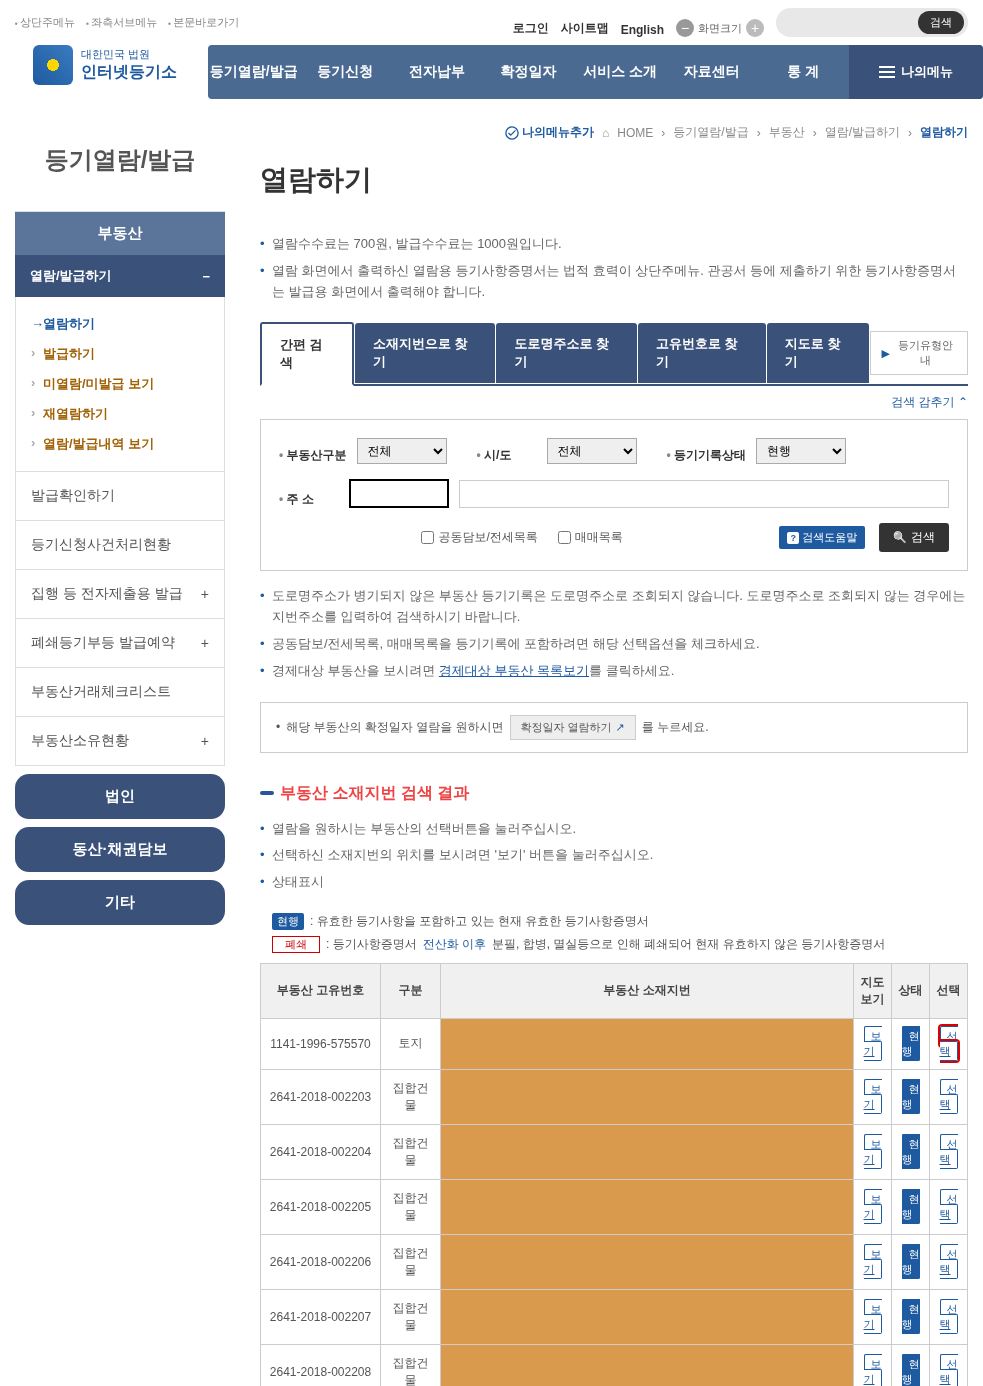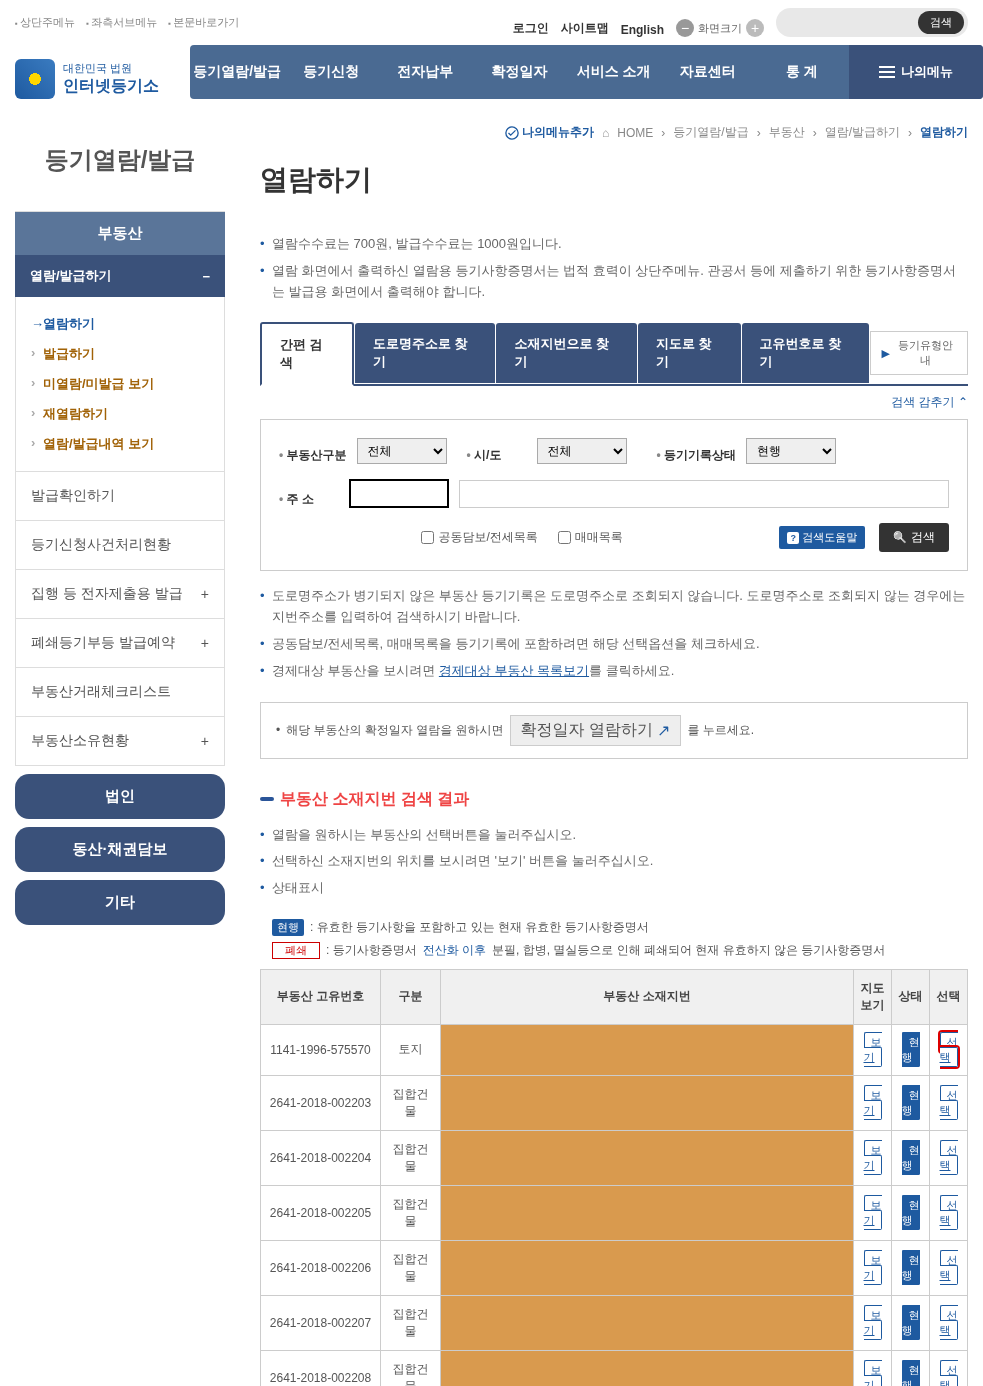--- a/index.html
+++ b/index.html
@@ -7,21 +7,21 @@
 .top-bar { display: flex; justify-content: space-between; align-items: center; padding: 8px 15px; font-size: 11px; }
 .top-links a { color: #888; text-decoration: none; margin-right: 8px; }
 .top-links a::before { content: "▪ "; font-size: 8px; }
 .top-right { display: flex; align-items: flex-end; gap: 12px; }
 .top-right a { color: #333; text-decoration: none; font-weight: bold; font-size: 12px; }
 .zoom-ctrl { display: flex; align-items: center; gap: 4px; color: #666; }
 .zoom-btn { display: inline-flex; width: 18px; height: 18px; border-radius: 50%; background: #999; color: #fff; align-items: center; justify-content: center; cursor: pointer; font-size: 14px; line-height: 1; }
 .search-box { display: flex; align-items: center; background: #e8e8e8; border-radius: 15px; padding: 3px 4px 3px 12px; }
 .search-box input { border: none; background: transparent; outline: none; width: 130px; font-size: 12px; }
 .search-btn { background: #333; color: #fff; border: none; border-radius: 12px; padding: 4px 12px; font-size: 11px; cursor: pointer; }
-.header-row { display: flex; align-items: flex-end; }
+.header-row { display: flex; align-items: flex-start; padding-left: 18px; }
 .logo { display: flex; align-items: center; padding: 0 15px; width: 190px; }
 .logo-mark { width: 40px; height: 40px; background: radial-gradient(circle,#ffd700 6px,transparent 6px), linear-gradient(45deg,#1e5aa0,#3a7bc0); border-radius: 6px; margin-right: 8px; position: relative; }
 .logo-text-small { font-size: 11px; color: #1e5aa0; }
 .logo-text-big { font-size: 16px; font-weight: bold; color: #1e5aa0; }
 .main-nav { flex: 1; display: flex; background: #4a6a92; border-radius: 4px; }
 .main-nav a { flex: 1; text-align: center; color: #fff; text-decoration: none; padding: 18px 0; font-size: 14px; font-weight: bold; }
 .my-menu { background: #3a517a; color: #fff; padding: 18px 30px; font-weight: bold; display: flex; align-items: center; gap: 6px; border-radius: 0 4px 4px 0; }
 .hamburger { display: inline-block; width: 16px; height: 2px; background: #fff; position: relative; }
 .hamburger::before, .hamburger::after { content: ""; position: absolute; width: 16px; height: 2px; background: #fff; left: 0; }
 .hamburger::before { top: -5px; } .hamburger::after { top: 5px; }
@@ -61,21 +61,21 @@
 .form-row select { border: 1px solid #aaa; padding: 4px 6px; font-size: 12px; min-width: 90px; }
 .addr-input { border: 2px solid #000; padding: 5px; width: 100px; }
 .addr-rest { flex: 1; height: 28px; border: 1px solid #ccc; }
 .form-bottom { display: flex; align-items: center; gap: 14px; justify-content: flex-end; }
 .chk-label { display: flex; align-items: center; gap: 4px; font-size: 12px; color: #555; }
 .help-link { background: #1e5aa0; color: #fff; padding: 4px 8px; font-size: 11px; display: flex; align-items: center; gap: 3px; border-radius: 2px; }
 .help-link::before { content: "?"; background: #fff; color: #1e5aa0; width: 12px; height: 12px; border-radius: 2px; display: inline-flex; align-items: center; justify-content: center; font-size: 9px; font-weight: bold; }
 .do-search { background: #333; color: #fff; border: none; padding: 6px 14px; border-radius: 3px; font-size: 12px; cursor: pointer; display: flex; align-items: center; gap: 4px; }
 .do-search::before { content: "🔍"; font-size: 11px; filter: brightness(2); }
 .info-box { border: 1px solid #ccc; padding: 12px 15px; margin: 15px 0; display: flex; align-items: center; gap: 6px; font-size: 12px; color: #555; }
-.inline-btn { background: #eee; border: 1px solid #ccc; padding: 4px 10px; font-size: 16px; color: #555; display: inline-flex; align-items: center; gap: 4px; cursor: pointer; }
+.inline-btn { background: #eee; border: 1px solid #ccc; padding: 4px 10px; font-size: 11px; color: #555; display: inline-flex; align-items: center; gap: 4px; cursor: pointer; }
 .ext-icon { color: #1e5aa0; }
 .section-title { font-size: 16px; font-weight: bold; color: #ef4444; margin: 30px 0 15px; display: flex; align-items: center; gap: 6px; }
 .section-title::before { content: ""; width: 14px; height: 4px; background: #2a5599; border-radius: 2px; display: inline-block; }
 .status-line { display: flex; align-items: center; gap: 6px; padding-left: 12px; margin-bottom: 6px; font-size: 12px; color: #555; flex-wrap: wrap; }
 .badge-current { background: #1e5aa0; color: #fff; padding: 1px 5px; font-size: 11px; border-radius: 2px; }
 .badge-closed { border: 1px solid #c00; color: #c00; padding: 0 12px; font-size: 11px; }
 .blue-text { color: #1e5aa0; }
 .result-table { width: 100%; border-collapse: collapse; margin-top: 10px; table-layout: fixed; }
 .result-table th { background: #f0f0f0; border: 1px solid #ccc; padding: 10px 4px; font-size: 12px; color: #444; }
 .result-table td { border: 1px solid #ccc; padding: 10px 6px; font-size: 12px; text-align: center; color: #555; }
@@ -193,38 +193,38 @@
 
     <h1 class="page-title">열람하기</h1>
 
     <ul class="bullets">
       <li>열람수수료는 700원, 발급수수료는 1000원입니다.</li>
       <li>열람 화면에서 출력하신 열람용 등기사항증명서는 법적 효력이 상단주메뉴. 관공서 등에 제출하기 위한 등기사항증명서는 발급용 화면에서 출력해야 합니다.</li>
     </ul>
 
     <div class="tabs-row">
       <div class="tab active">간편 검색</div>
+      <div class="tab">소재지번으로 찾기</div>
       <div class="tab">도로명주소로 찾기</div>
-      <div class="tab">소재지번으로 찾기</div>
+      <div class="tab">고유번호로 찾기</div>
       <div class="tab">지도로 찾기</div>
-      <div class="tab">고유번호로 찾기</div>
       <div class="tab-right">
         <button class="type-guide">
             <span style="color:#1e5aa0">▶</span>
             <span>등기유형안내</span>
           </button>
       </div>
     </div>
     <div class="hide-search"><a><span>검색 감추기</span> ⌃</a></div>
 
     <div class="search-form">
       <div class="form-row">
         <span class="form-label">부동산구분</span>
         <select><option>전체</option></select>
-        <span class="form-label" style="margin-left:10px">시/도</span>
+        <span class="form-label" style="margin-left:20px">시/도</span>
         <select><option>전체</option></select>
         <span class="form-label" style="margin-left:20px">등기기록상태</span>
         <select><option>현행</option></select>
       </div>
       <div class="form-row">
         <span class="form-label">주 소</span>
         <input class="addr-input" style="">
         <div class="addr-rest"></div>
       </div>
       <div class="form-bottom">

